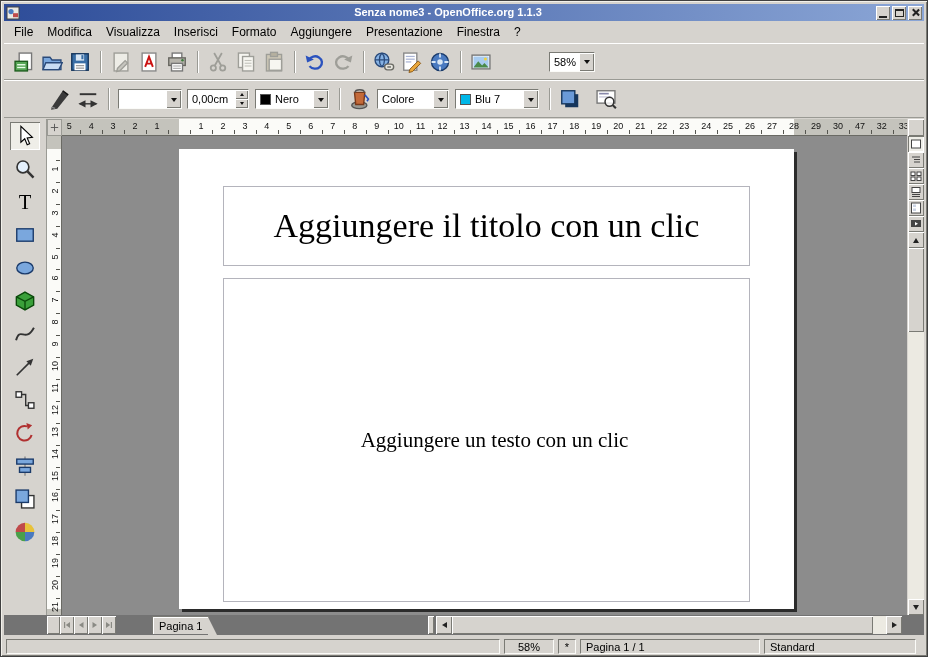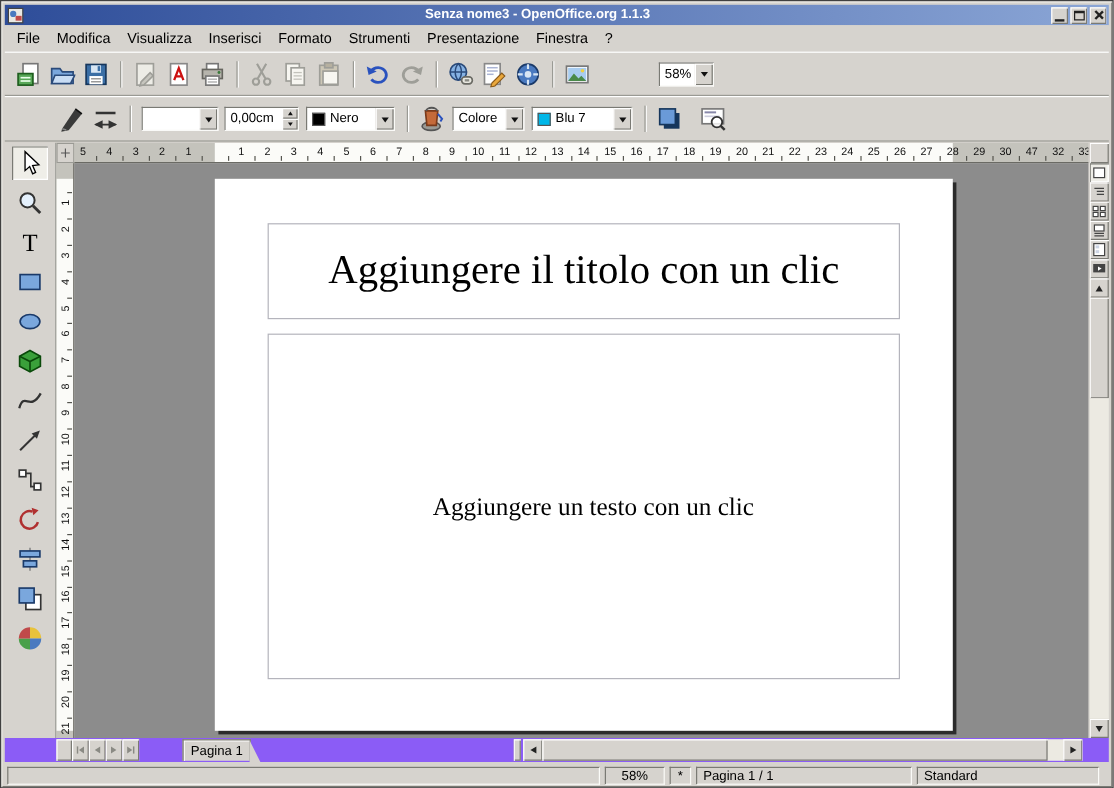--- a/index.html
+++ b/index.html
@@ -55,21 +55,21 @@
   .spin-value{flex:1;}
   .spin-btns{display:flex;flex-direction:column;width:13px;height:18px;}
   .spin-up,.spin-down{height:9px;background:#d6d3ce;display:flex;align-items:center;justify-content:center;
       box-shadow:inset 1px 1px 0 #fff, inset -1px -1px 0 #7a7a74;}
   .spin-up::after{content:"";border:2.8px solid transparent;border-bottom:3.6px solid #111;margin-bottom:2px;}
   .spin-down::after{content:"";border:2.8px solid transparent;border-top:3.6px solid #111;margin-top:2px;}
   .zoom-combo{width:46px;margin-left:54px;}
   .line-style-combo{width:64px;margin-left:3px;}
   .line-width-field{width:62px;margin-left:5px;}
   .line-color-combo{width:74px;margin-left:6px;}
-  .fill-type-combo{width:60px;margin-left:3px;}
+  .fill-type-combo{width:72px;margin-left:3px;}
   .fill-color-combo{width:84px;margin-left:6px;}
   .mL6{margin-left:6px;} .mL8{margin-left:8px;}
 
   
   .toolcol{position:absolute;left:3px;top:118px;width:43px;height:496px;background:#d6d3ce;
            border-right:1px solid #9a9a94;display:flex;flex-direction:column;align-items:center;padding-top:3px;}
   .toolbtn{width:30px;height:28px;margin-bottom:5px;display:flex;align-items:center;justify-content:center;flex:none;}
   .toolbtn.pressed{background:#efeee8;box-shadow:inset 1px 1px 0 #7a7a74, inset -1px -1px 0 #fff;}
 
   
@@ -86,21 +86,21 @@
   .vruler-page{position:absolute;left:0;top:13px;width:100%;height:460px;background:#fbfbf8;}
   .vr-num{position:absolute;left:0;width:15px;text-align:center;transform:rotate(-90deg);color:#111;}
   .vr-tick{position:absolute;right:1px;width:4px;height:1px;background:#55554f;}
 
   
   .workspace{position:absolute;left:61px;top:135px;width:845px;height:479px;background:#8c8c8c;overflow:hidden;}
   .slide{position:absolute;left:117px;top:13px;width:615px;height:460px;background:#fff;box-shadow:3px 3px 0 #2b2b2b;}
   .ph{position:absolute;left:44px;width:527px;border:1px solid #b4b4bc;display:flex;align-items:center;justify-content:center;
       font-family:"Liberation Serif",serif;color:#000;text-align:center;}
   .title-ph{top:37px;height:80px;font-size:34px;}
-  .body-ph{top:129px;height:288px;font-size:21px;padding-left:16px;}
+  .body-ph{top:129px;height:324px;font-size:21px;padding-left:16px;}
 
   
   .corner-tr{position:absolute;right:3px;top:118px;width:16px;height:17px;background:#d6d3ce;
              box-shadow:inset 1px 1px 0 #fff, inset -1px -1px 0 #7a7a74;}
   .viewbar{position:absolute;right:3px;top:135px;width:16px;display:flex;flex-direction:column;}
   .viewbtn{width:16px;height:16px;background:#d6d3ce;box-shadow:inset 1px 1px 0 #fff, inset -1px -1px 0 #7a7a74;
            display:flex;align-items:center;justify-content:center;flex:none;}
   .viewbtn.pressed{background:#efeee8;box-shadow:inset 1px 1px 0 #7a7a74, inset -1px -1px 0 #fff;}
   .vscroll{position:absolute;right:3px;top:231px;width:16px;height:383px;background:#eceae2;}
   .sbtn{width:16px;height:16px;background:#d6d3ce;box-shadow:inset 1px 1px 0 #fff, inset -1px -1px 0 #7a7a74;
@@ -110,21 +110,21 @@
   .vtrack{position:absolute;left:0;top:16px;bottom:16px;width:16px;}
   .vthumb{position:absolute;left:0;top:0;width:16px;height:84px;background:#d6d3ce;
           box-shadow:inset 1px 1px 0 #fff, inset -1px -1px 0 #7a7a74;}
   .tri{width:0;height:0;border:3.6px solid transparent;}
   .tri-up{border-bottom:5px solid #222;margin-top:-3px;}
   .tri-down{border-top:5px solid #222;margin-bottom:-3px;}
   .tri-left{border-right:5px solid #222;margin-left:-3px;}
   .tri-right{border-left:5px solid #222;margin-right:-3px;}
 
   
-  .pagebar{position:absolute;left:3px;right:3px;top:614px;height:20px;background:#8b5cf6;}
+  .pagebar{position:absolute;left:3px;right:3px;top:614px;height:20px;background:#737373;}
   .corner-bl{position:absolute;left:43px;top:1px;width:13px;height:18px;}
   .navbtn{position:absolute;top:1px;width:14px;height:18px;}
   .navbtn .ic{width:10px;height:10px;}
   .page-tab{position:absolute;left:148px;top:1px;height:18px;background:#d6d3ce;border:1px solid #7a7a74;border-bottom:none;
             box-shadow:inset 1px 1px 0 #fff;padding:0 6px;display:flex;align-items:center;font-size:11px;}
   .page-tab::after{content:"";position:absolute;right:-9px;top:0;width:0;height:0;
             border-bottom:18px solid #d6d3ce;border-right:9px solid transparent;}
   .hsplit{position:absolute;left:424px;top:1px;width:6px;height:18px;background:#d6d3ce;
           box-shadow:inset 1px 1px 0 #fff, inset -1px -1px 0 #7a7a74;}
   .hscroll{position:absolute;left:432px;top:1px;height:18px;right:22px;display:flex;background:#eceae2;}
@@ -166,21 +166,21 @@
         </span>
     </span>
   </div>
 
   <div class="menubar">
       <span class="menu-item">File</span>
       <span class="menu-item">Modifica</span>
       <span class="menu-item">Visualizza</span>
       <span class="menu-item">Inserisci</span>
       <span class="menu-item">Formato</span>
-      <span class="menu-item">Strumenti</span>
+      <span class="menu-item">Aggiungere</span>
       <span class="menu-item">Presentazione</span>
       <span class="menu-item">Finestra</span>
       <span class="menu-item">?</span>
     </div>
 
   <div class="funcbar">
     <div class="tb-items">
         <span class="tbtn">
           <span class="ic">
             <svg viewBox="0 0 16 16">

